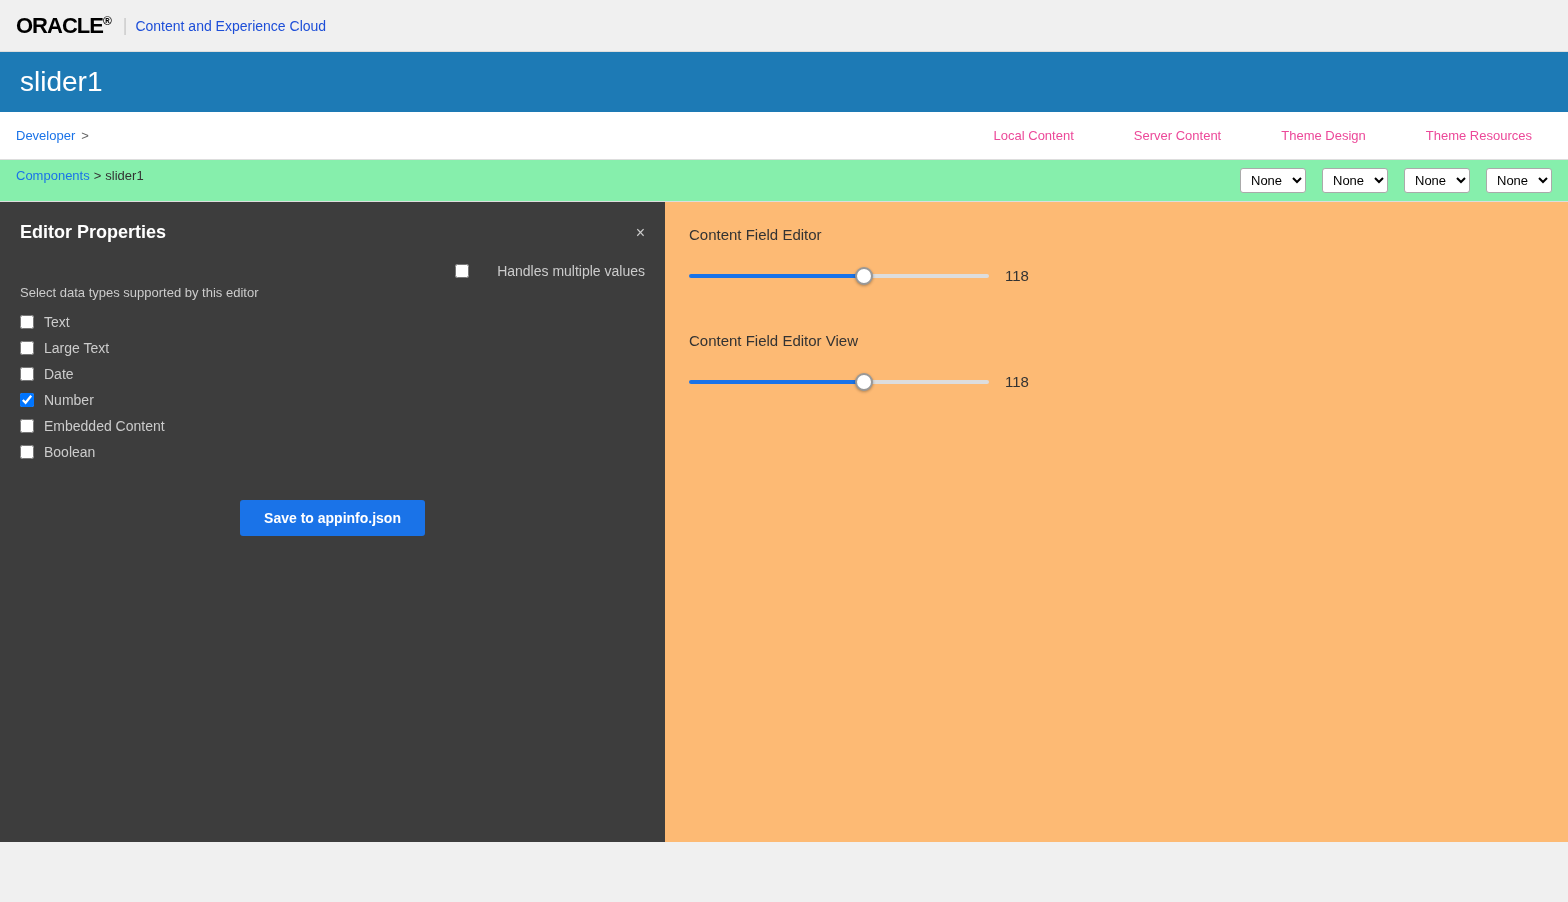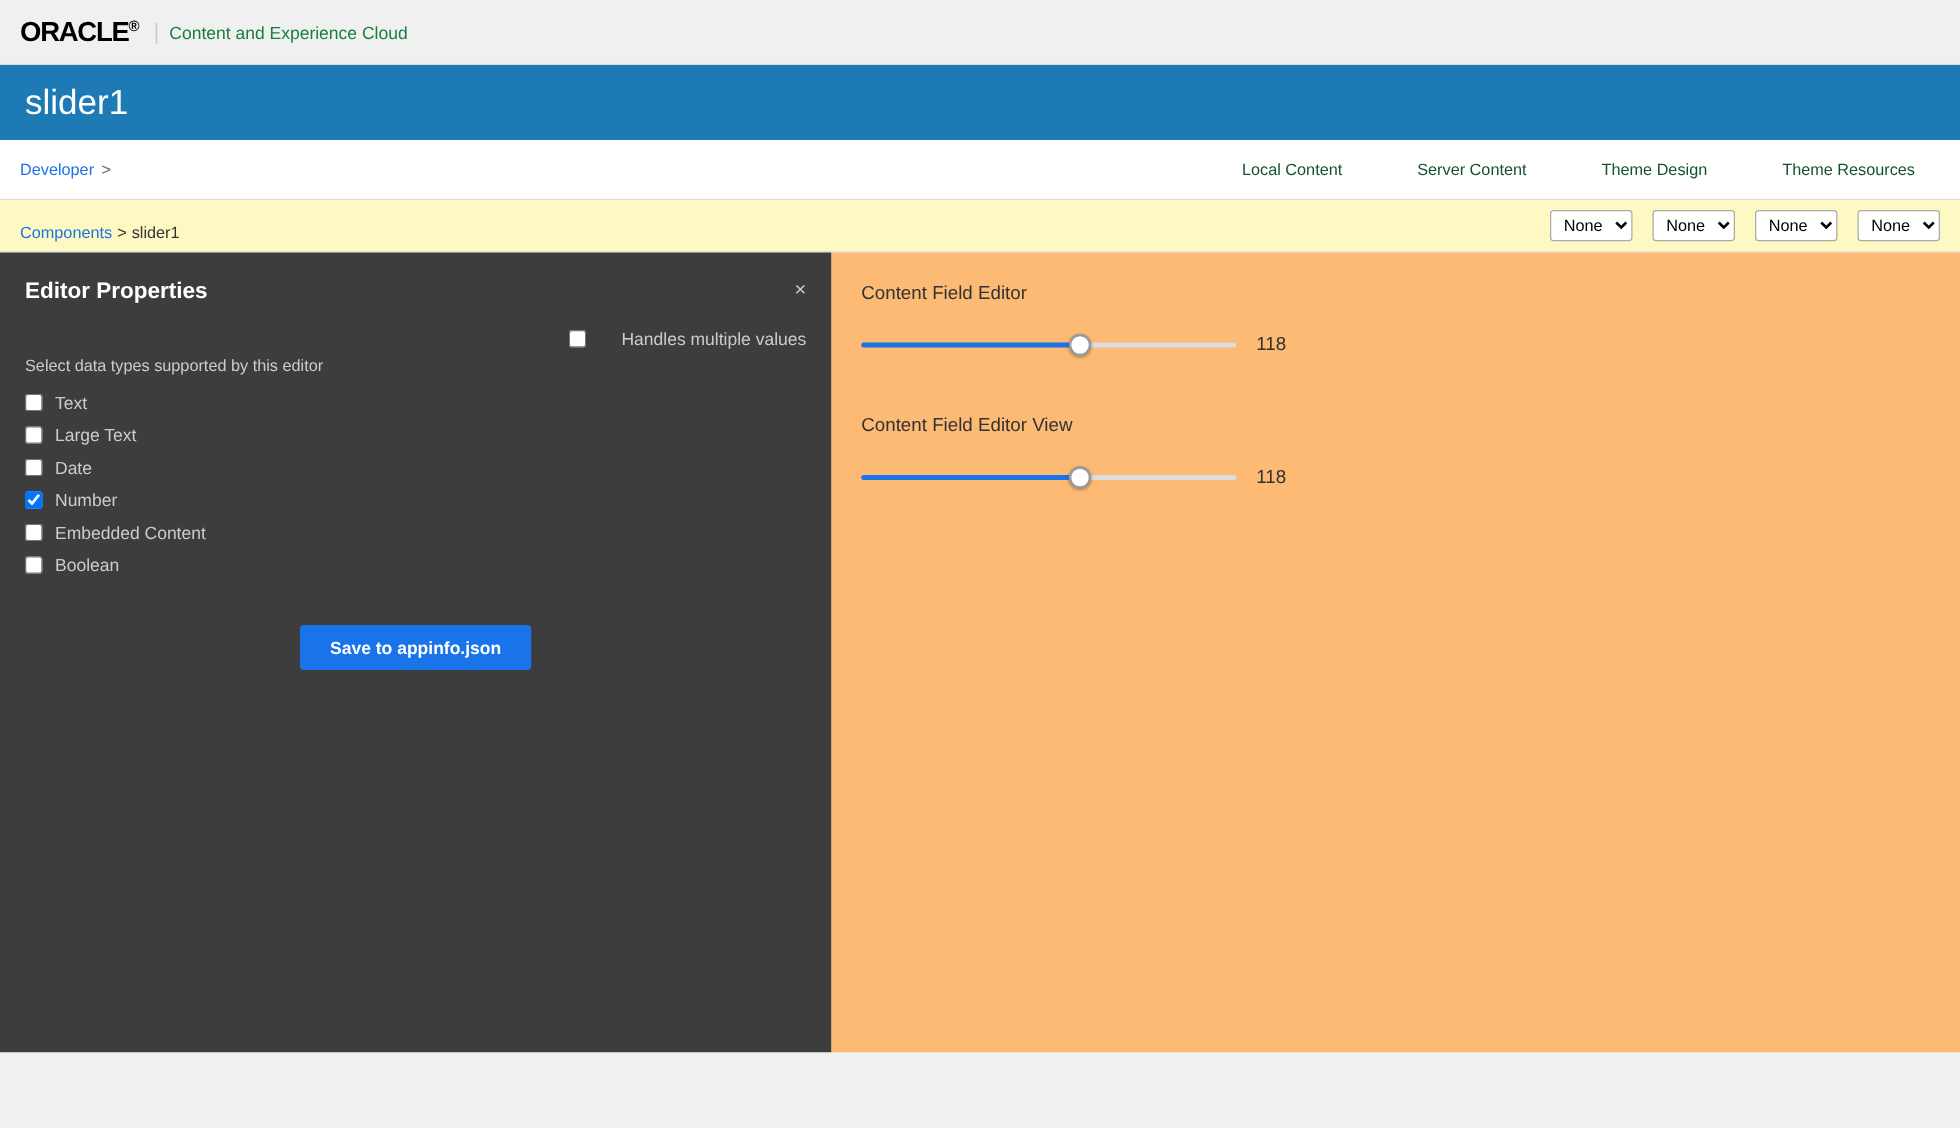--- a/index.html
+++ b/index.html
@@ -20,21 +20,21 @@
       letter-spacing: -1px;
       color: #000;
       margin-right: 8px;
     }
     #oracle-logo span.reg {
       font-size: 12px;
       vertical-align: super;
     }
     #app-title-header {
       font-size: 14px;
-      color: #15803d;
+      color: #1d4ed8;
     }
 
     
     #blue-banner {
       background: #1d7ab5;
       height: 60px;
       display: flex;
       align-items: center;
       padding: 0 20px;
     }
@@ -53,34 +53,34 @@
       padding: 0 16px;
       height: 48px;
     }
     .nav-item {
       font-size: 13px;
       color: #1a73e8;
       cursor: pointer;
       margin-right: 6px;
     }
     .nav-item.plain {
-      color: #14532d;
+      color: #ec4899;
       cursor: default;
     }
     .nav-separator {
       color: #666;
       margin-right: 6px;
       font-size: 13px;
     }
 
     
     #sub-nav {
-      background: #fef9c3;
-      display: flex;
-      align-items: flex-end;
+      background: #86efac;
+      display: flex;
+      align-items: flex-start;
       padding: 8px 16px;
       border-bottom: 1px solid #ddd;
       gap: 16px;
     }
     .breadcrumb-area {
       display: flex;
       align-items: center;
       gap: 4px;
       font-size: 13px;
     }

